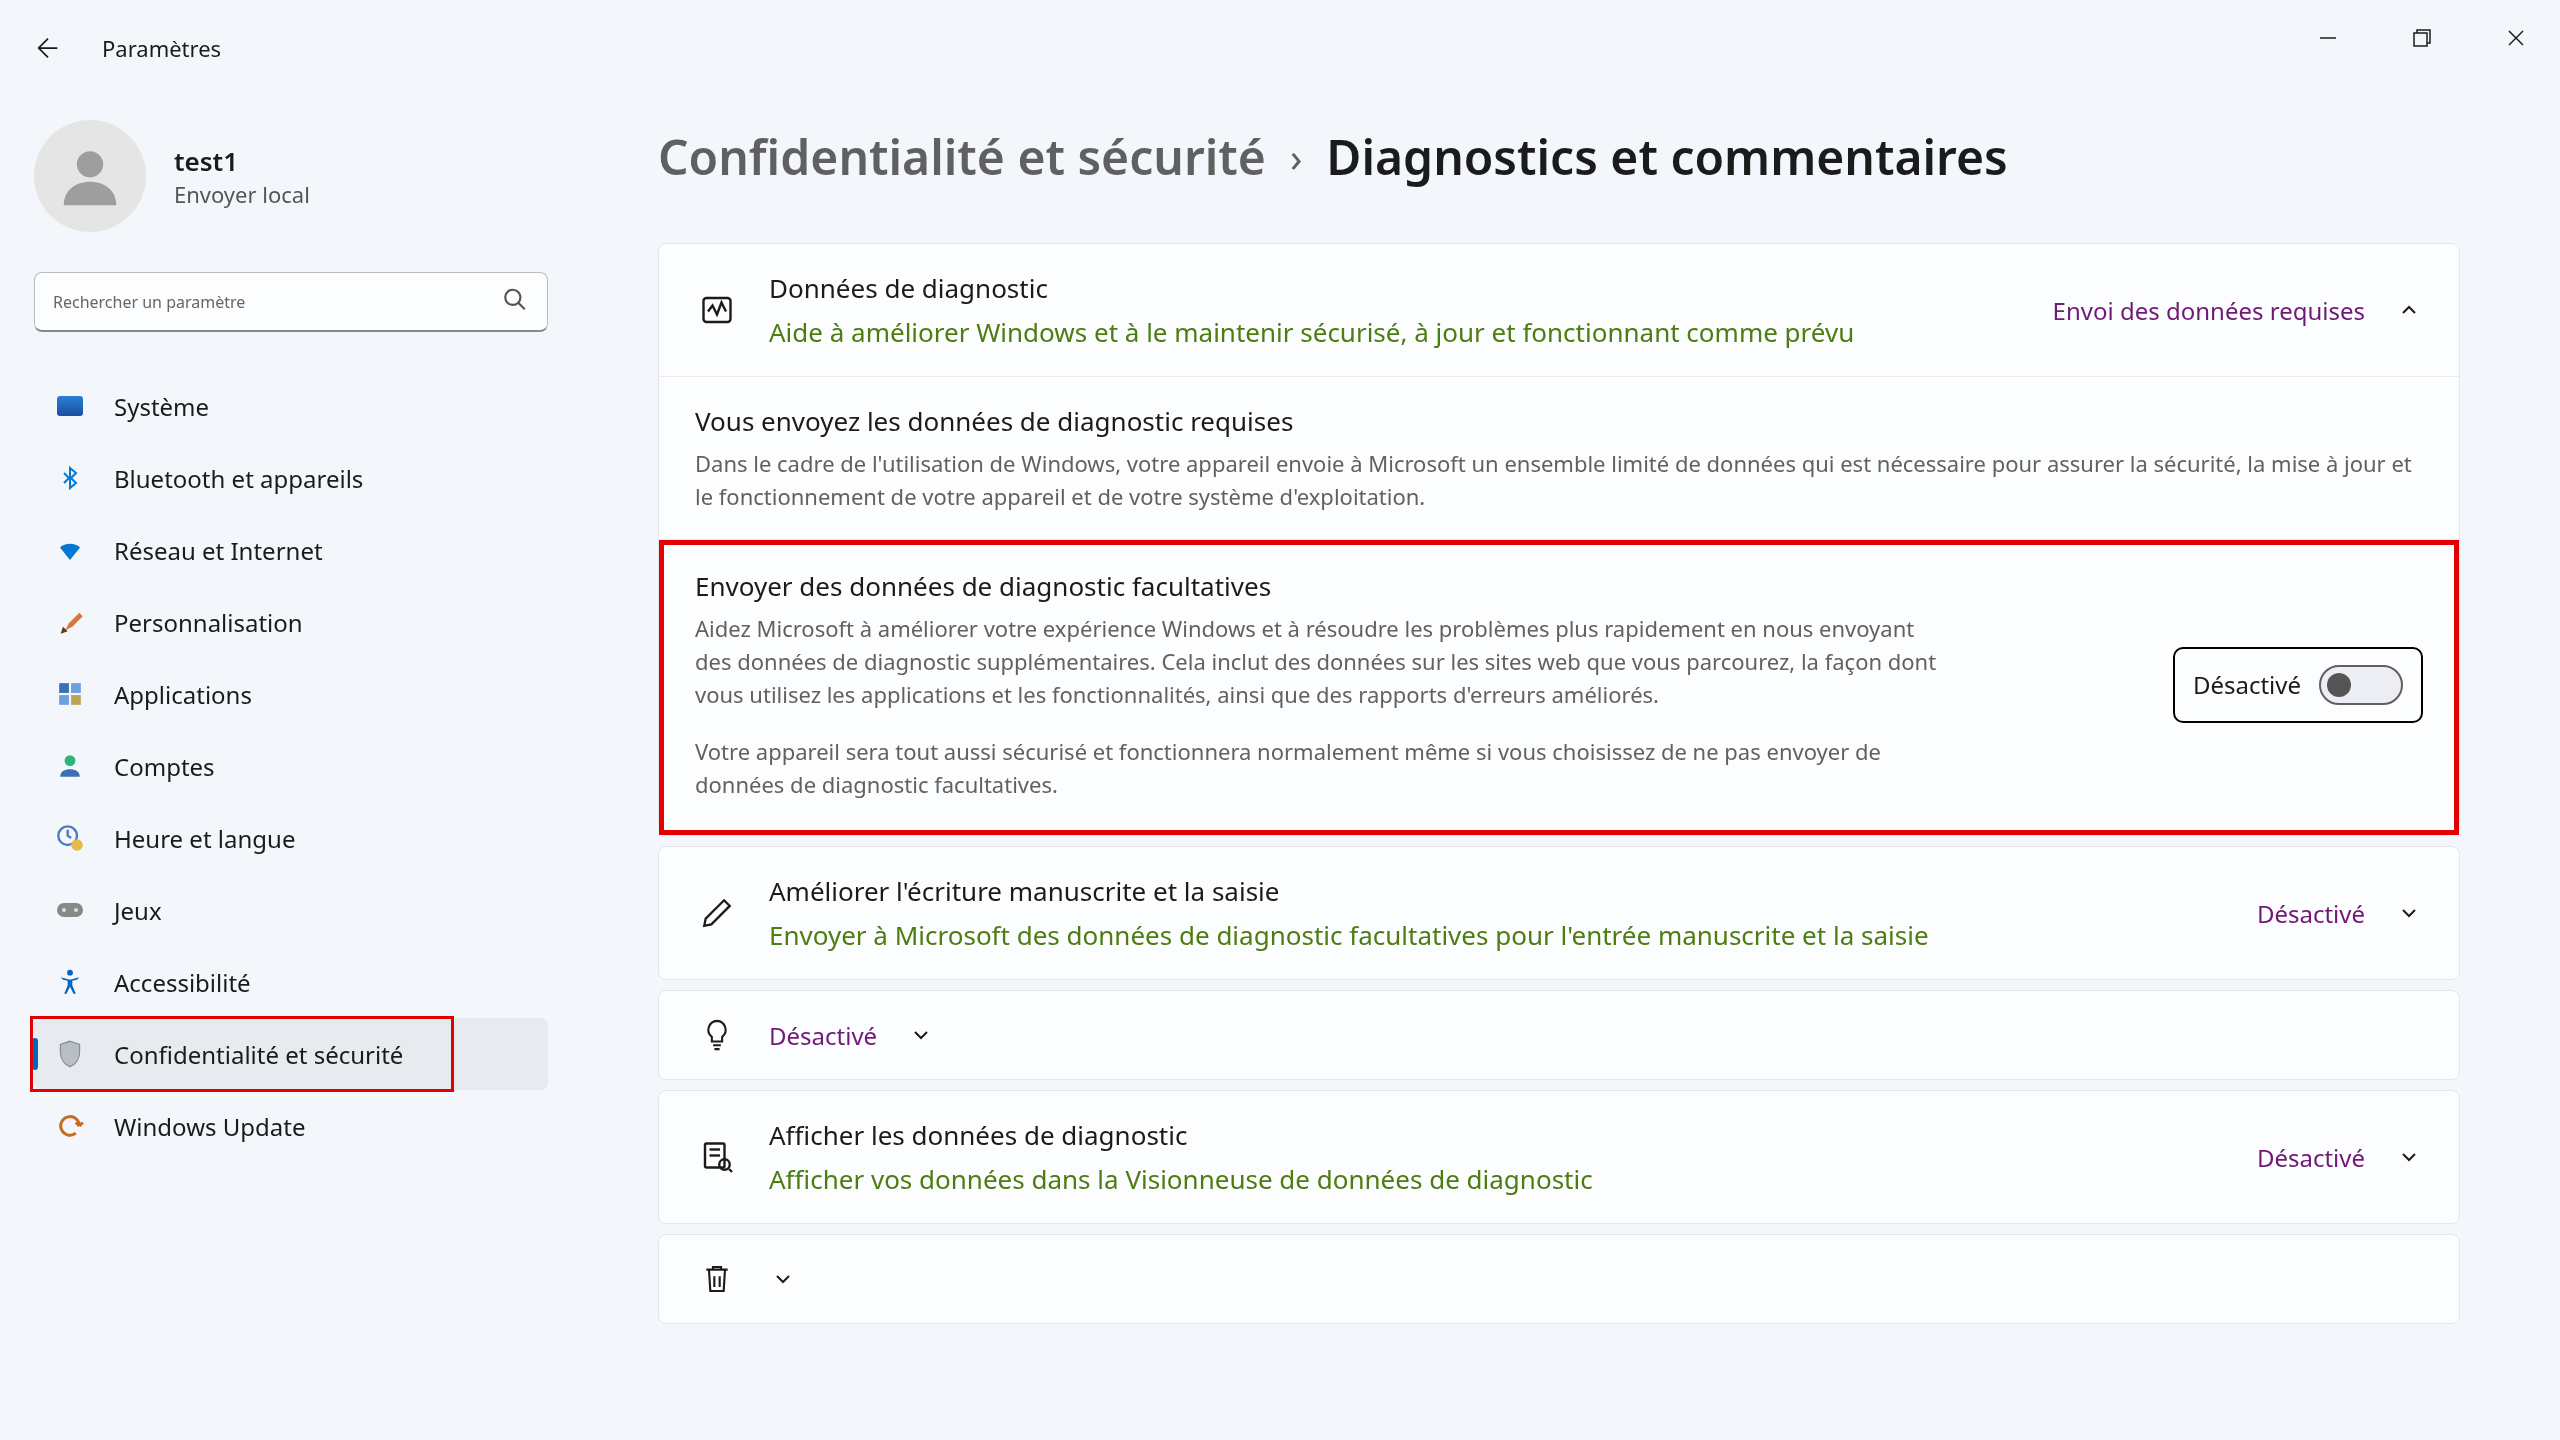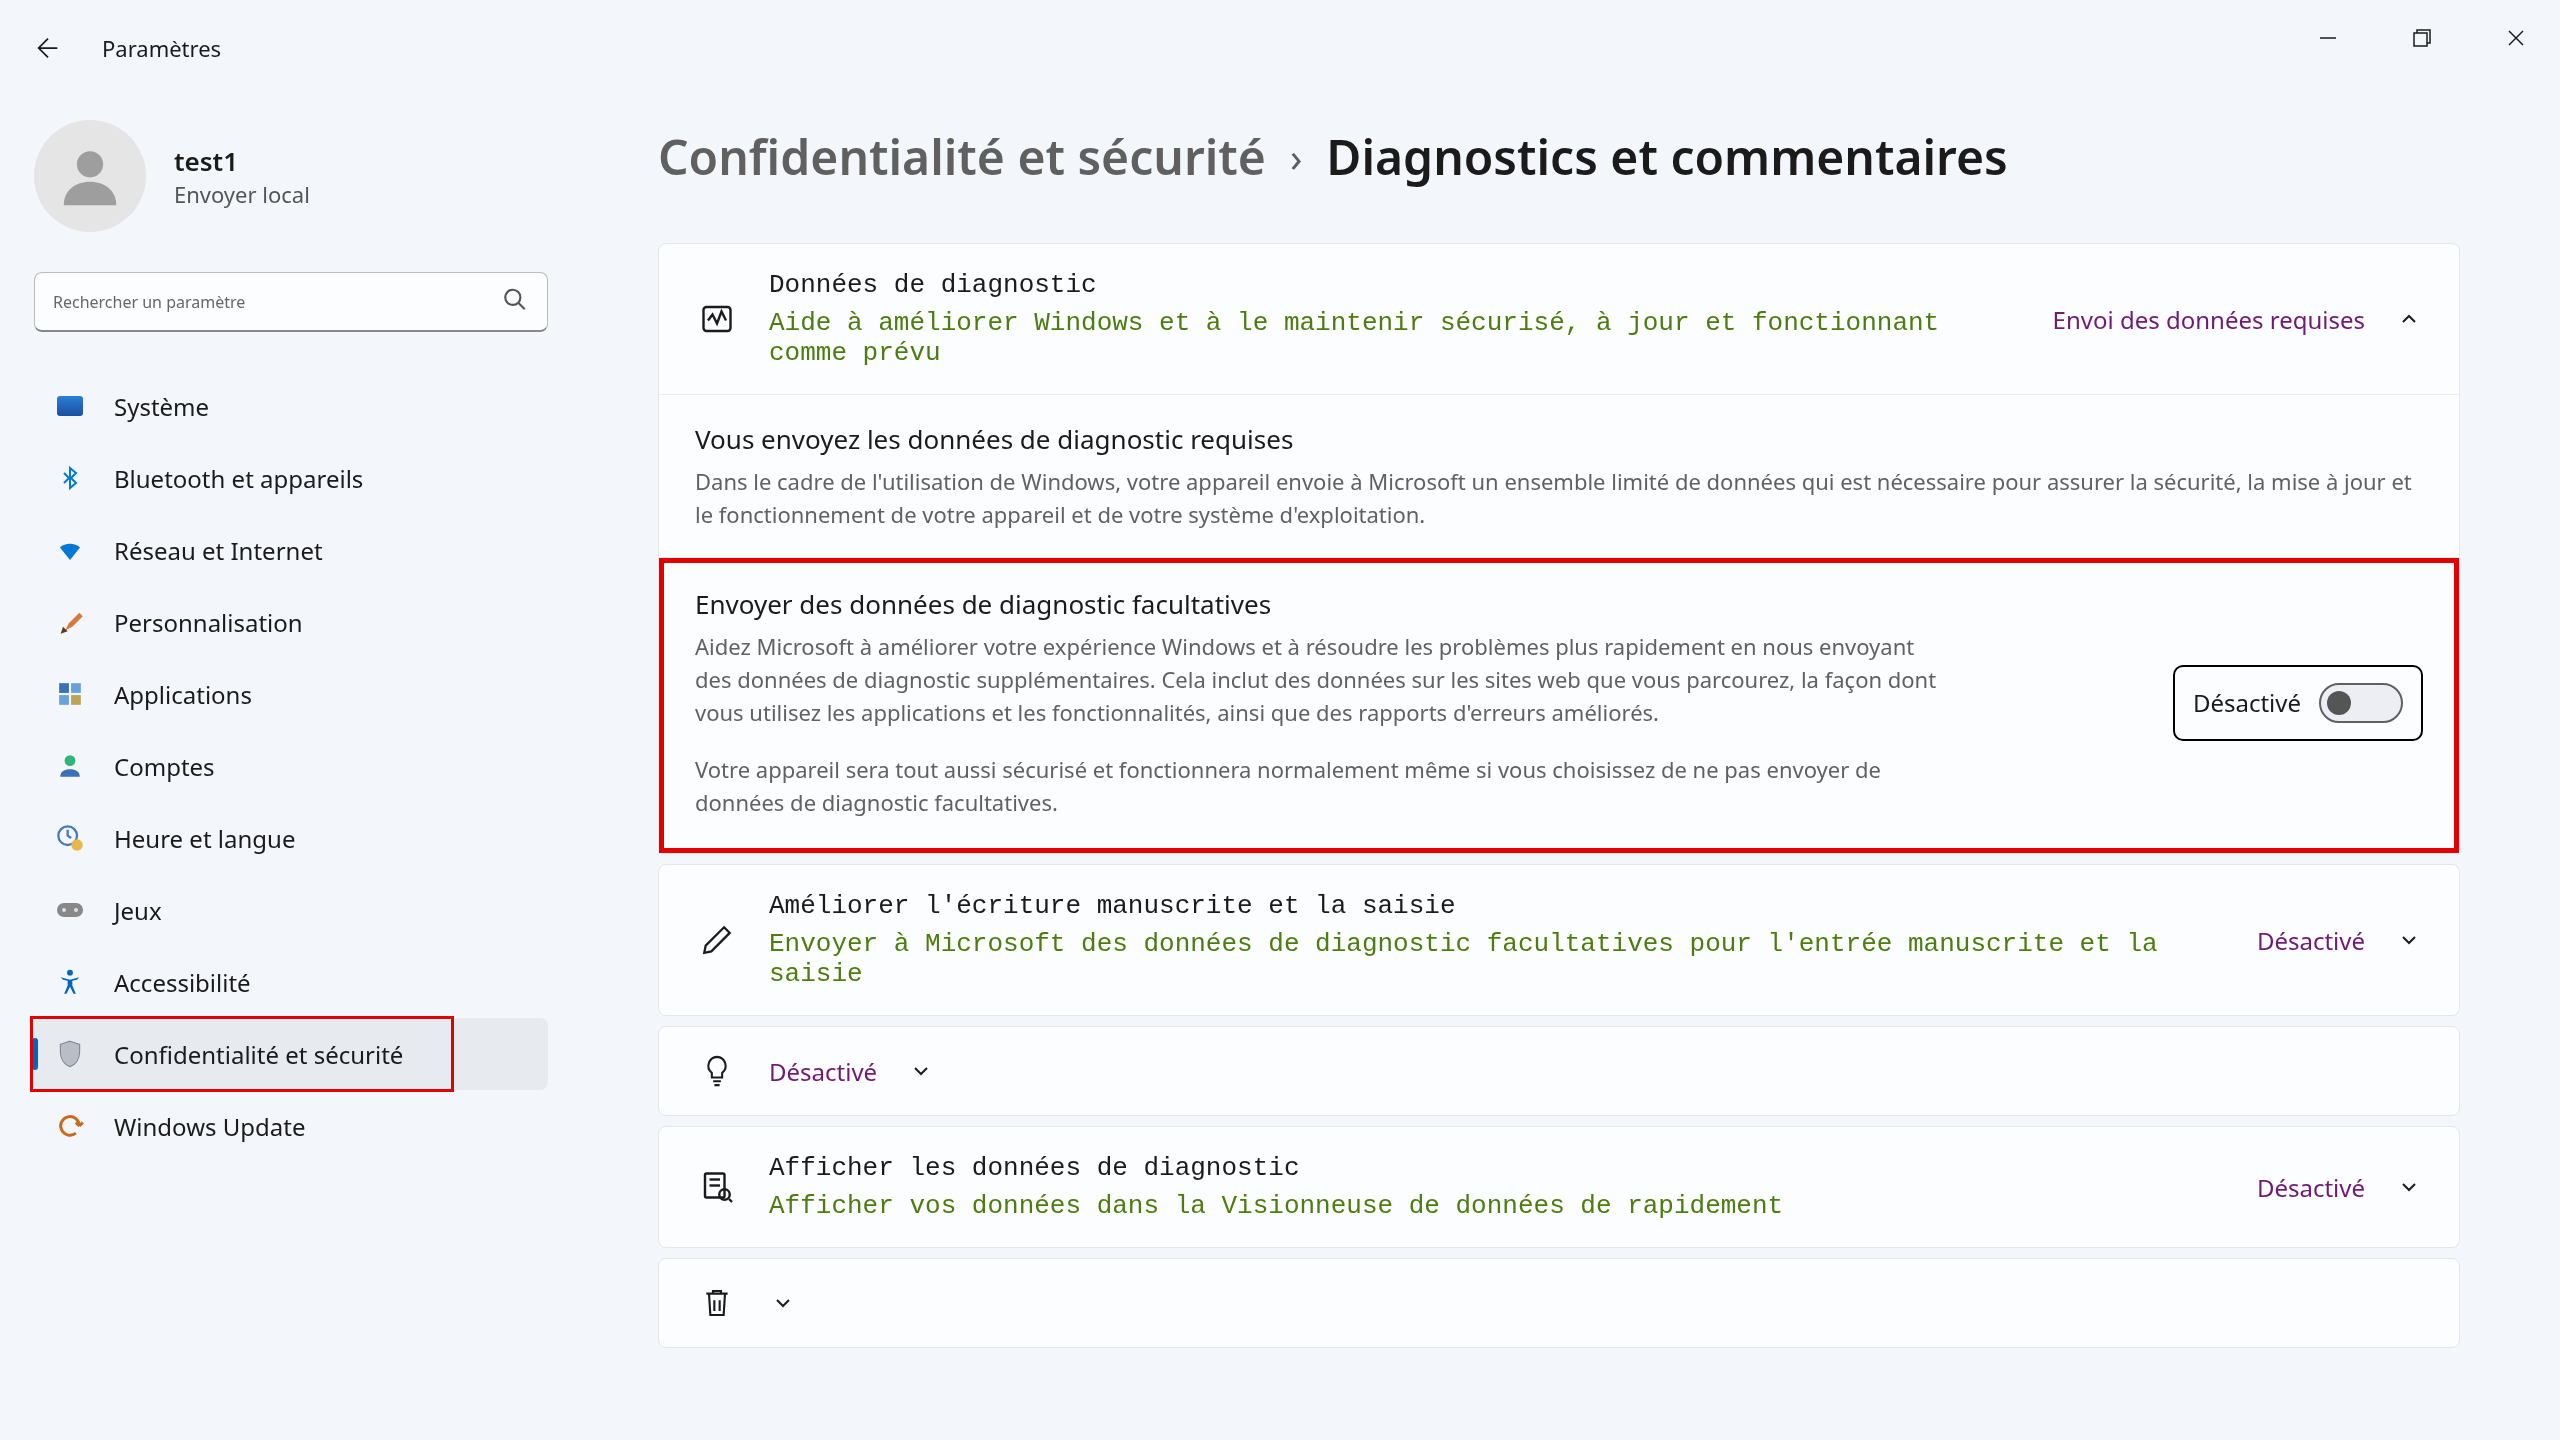--- a/index.html
+++ b/index.html
@@ -197,21 +197,21 @@
   padding: 26px 36px;
   gap: 30px;
   cursor: pointer;
 }
 .card-icon {
   width: 44px;
   display: flex;
   justify-content: center;
   flex-shrink: 0;
 }
-.card-text { flex: 1; font-family: Liberation Mono, monospace; }
+.card-text { flex: 1; }
 .card-title {
   font-size: 26px;
   font-weight: 400;
 }
 .card-sub {
   font-size: 26px;
   color: #4d7c0f;
   margin-top: 8px;
 }
 .card-status {
@@ -554,21 +554,21 @@
           <svg width="36" height="36" viewBox="0 0 24 24" fill="none" stroke="#1b1b1b" stroke-width="1.6">
               <rect x="4" y="3" width="13" height="16" rx="1"></rect>
               <line x1="7" y1="7" x2="14" y2="7"></line>
               <line x1="7" y1="11" x2="14" y2="11"></line>
               <circle cx="17" cy="17" r="3.5"></circle>
               <line x1="20" y1="20" x2="22" y2="22"></line>
             </svg>
         </span>
         <div class="card-text">
           <div class="card-title">Afficher les données de diagnostic</div>
-          <div class="card-sub">Afficher vos données dans la Visionneuse de données de rapidement</div>
+          <div class="card-sub">Afficher vos données dans la Visionneuse de données de diagnostic</div>
         </div>
         <div class="card-status">Désactivé</div>
         <span class="chevron">
           <svg width="24" height="24" viewBox="0 0 24 24" fill="none" stroke="#1b1b1b" stroke-width="2">
               <path d="M6 9l6 6 6-6"></path>
             </svg>
         </span>
       </div>
     </div>
 

